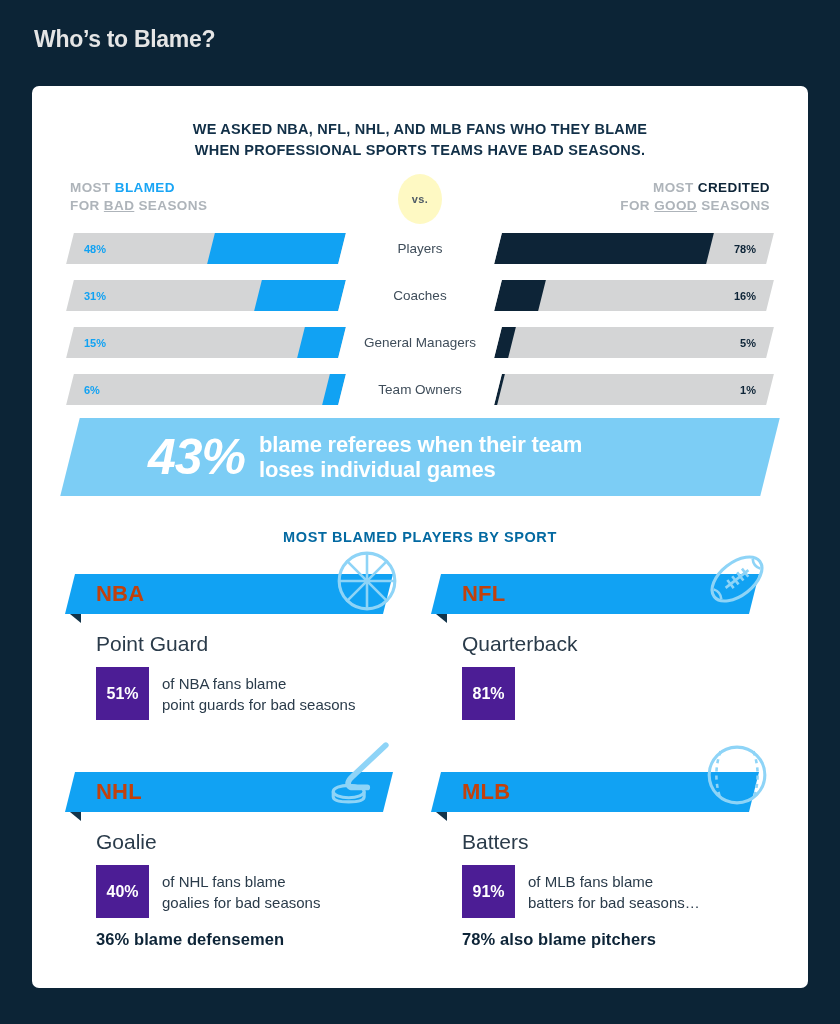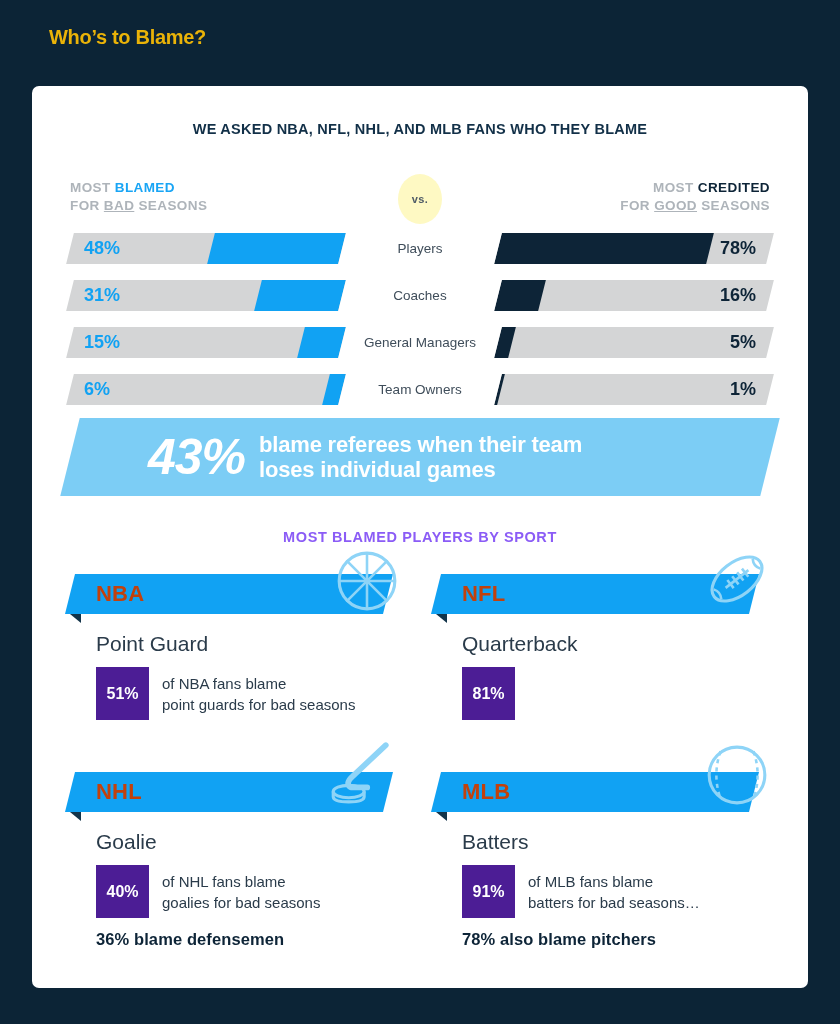--- a/index.html
+++ b/index.html
@@ -6,22 +6,22 @@
   html, body {
     width: 840px; height: 1024px;
     background: #0c2436;
     font-family: "Liberation Sans", sans-serif;
     overflow: hidden;
   }
   .page { position: relative; width: 840px; height: 1024px; background: #0c2436; }
 
   
   .hdr-title {
-    position: absolute; left: 49px; top: 26px;
-    font-size: 20px; font-weight: 700; color: #eab308;
+    position: absolute; left: 34px; top: 26px;
+    font-size: 23px; font-weight: 700; color: #e5e5e5;
     letter-spacing: -0.3px;
   }
 
   
   .card {
     position: absolute; left: 32px; top: 86px;
     width: 776px; height: 902px;
     background: #ffffff; border-radius: 7px;
   }
 
@@ -71,21 +71,21 @@
   .bar-track.left  { left: 38px;  width: 272px; }
   .bar-track.right { right: 38px; width: 272px; }
 
   .fill { position: absolute; top: 0; height: 100%; }
   .fill.blue { right: 0; background: #11a2f3; }
   .fill.navy { left: 0; background: #0d2437; }
 
   .bar-val {
     position: absolute; top: 4px; height: 31px;
     display: flex; align-items: center;
-    font-size: 18px; font-weight: 700;
+    font-size: 11px; font-weight: 700;
   }
   .bar-val.left  { left: 52px;  color: #11a2f3; }
   .bar-val.right { right: 52px; color: #0d2437; text-align: center; }
 
   .bar-label {
     position: absolute; left: 0; right: 0; top: 4px; height: 31px;
     display: flex; align-items: center; justify-content: center;
     font-size: 13.5px; color: #3f4d5a;
   }
 
@@ -108,21 +108,21 @@
     margin-right: 14px;
   }
   .banner-txt {
     font-size: 22px; font-weight: 700; color: #ffffff;
     line-height: 25px; letter-spacing: -0.2px;
   }
 
   
   .sports-head {
     position: absolute; left: 0; top: 443px; width: 776px;
-    text-align: center; color: #8b5cf6;
+    text-align: center; color: #0369a1;
     font-size: 14.5px; font-weight: 700; letter-spacing: 0.6px;
   }
 
   
   .sport { position: absolute; width: 340px; }
   .sport.c0 { left: 38px;  top: 488px; }
   .sport.c1 { left: 404px; top: 488px; }
   .sport.c2 { left: 38px;  top: 686px; }
   .sport.c3 { left: 404px; top: 686px; }
 
@@ -181,20 +181,21 @@
 <body>
 
 <div class="page">
 
   <div class="hdr-title">Who’s to Blame?</div>
 
   <div class="card">
 
     <div class="intro">
       <div>WE ASKED NBA, NFL, NHL, AND MLB FANS WHO THEY BLAME</div>
+      <div>WHEN PROFESSIONAL SPORTS TEAMS HAVE BAD SEASONS.</div>
     </div>
 
     <div class="legend-left">
       <div>
         <span>MOST</span>
         <span class="hl-blue">BLAMED</span>
       </div>
       <div>
         <span>FOR</span>
         <span class="udl">BAD</span>

